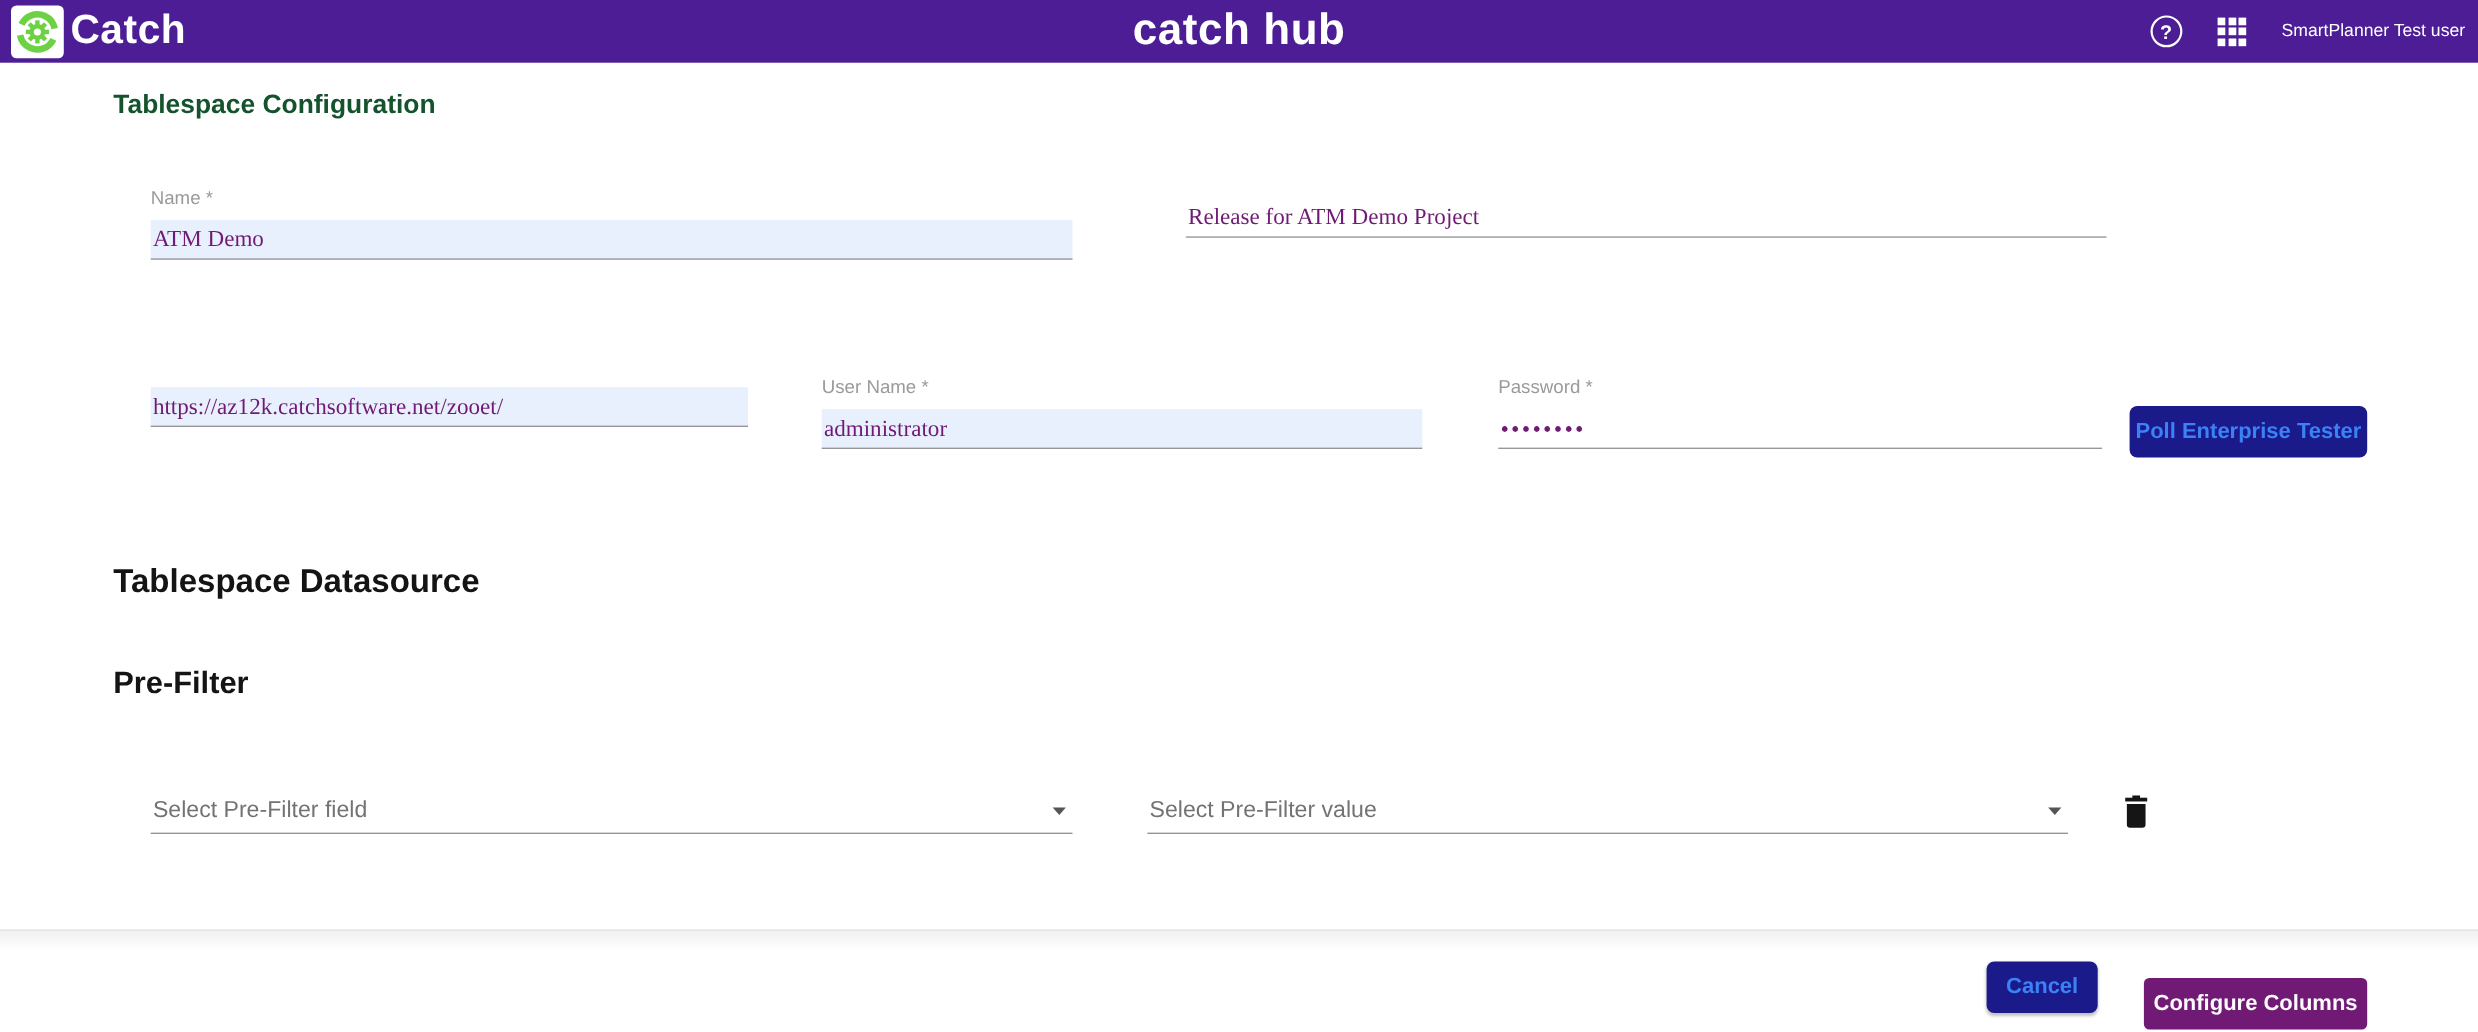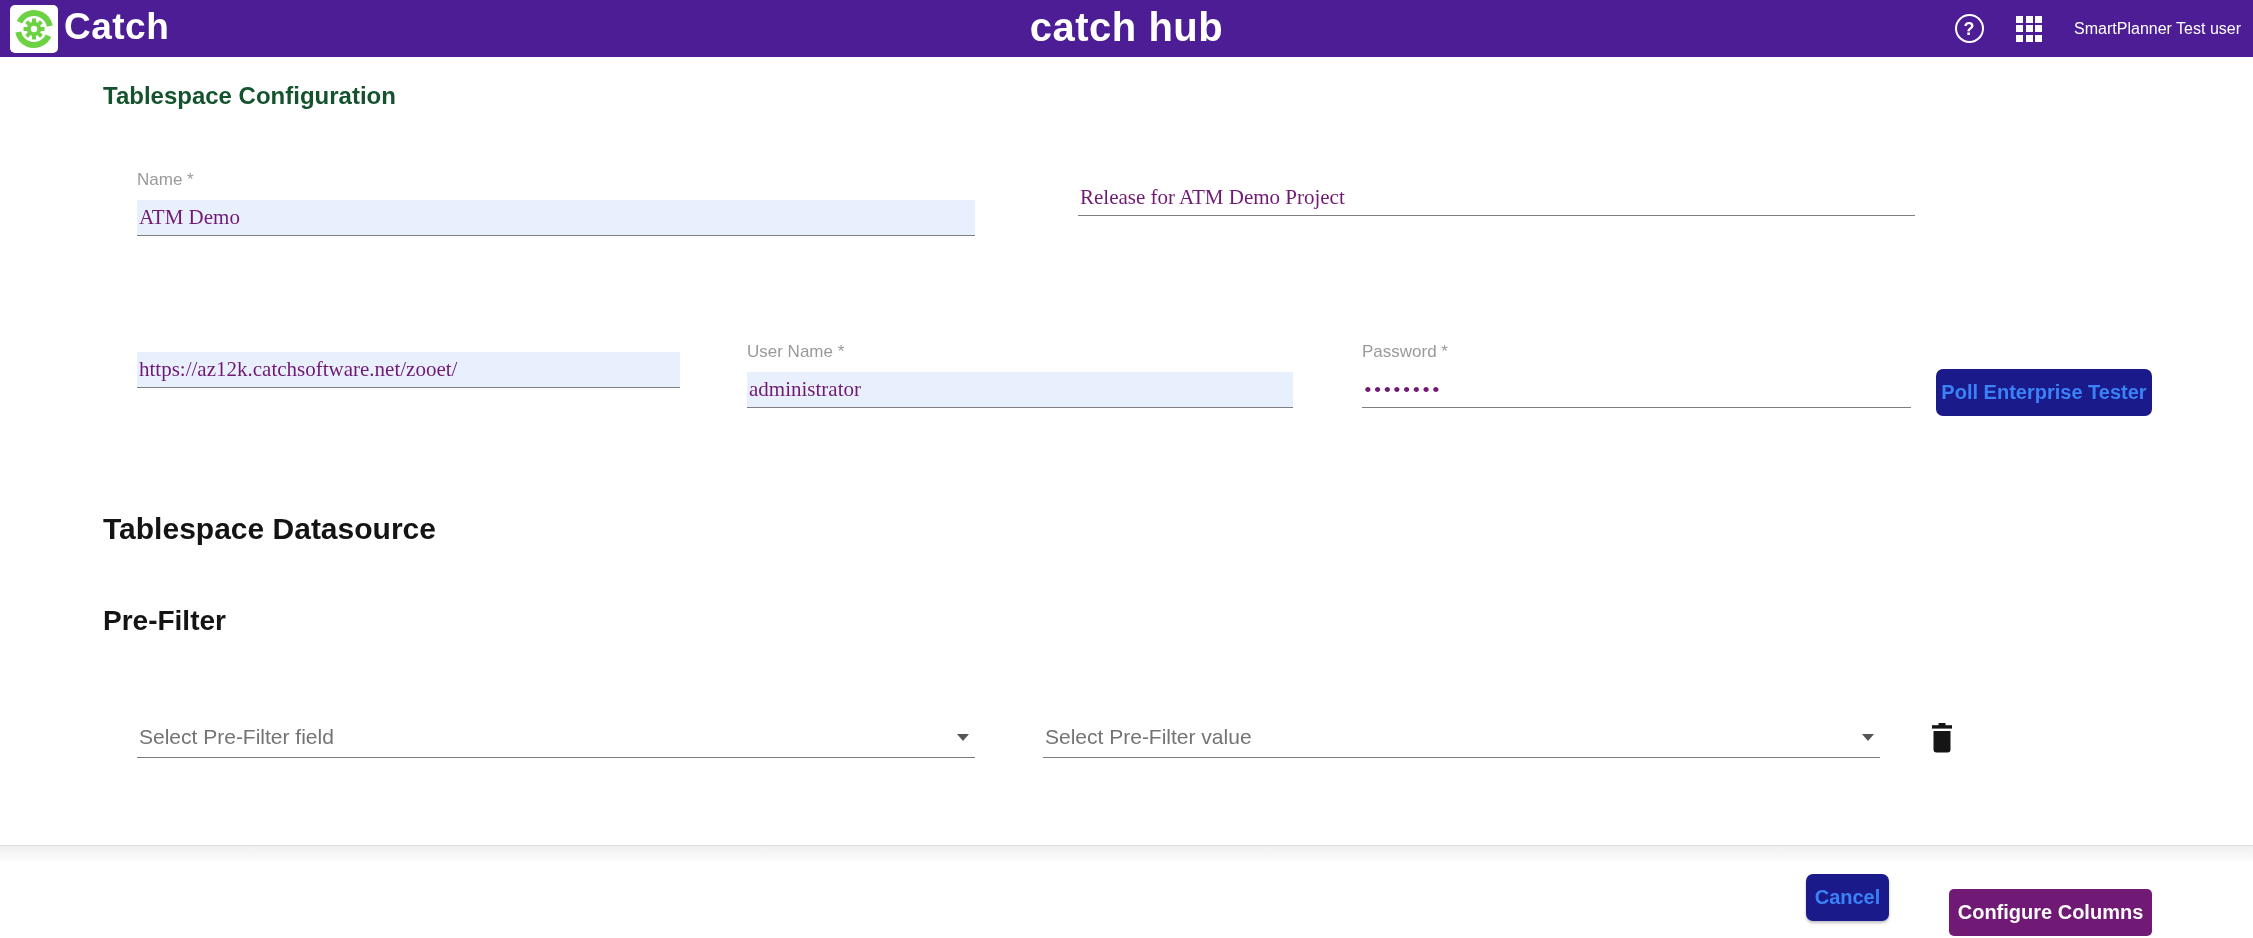--- a/index.html
+++ b/index.html
@@ -34,21 +34,21 @@
   .f-name { left:137px; top:170px; width:838px; }
   .f-desc { left:1078px; top:170px; width:837px; }
   .f-url  { left:137px; top:342px; width:543px; }
   .f-user { left:747px; top:342px; width:546px; }
   .f-pass { left:1362px; top:342px; width:549px; }
 
   
   .btn { border:none; border-radius:7px; font-family:"Liberation Sans", sans-serif; font-weight:bold; font-size:20px; cursor:pointer; }
   .btn-navy { background:#1a1a8b; color:#3b82f6; }
   .poll-btn { position:absolute; left:1936px; top:369px; width:216px; height:47px; }
-  .cancel-btn { position:absolute; left:1806px; top:874px; width:83px; height:47px; box-shadow:0 2px 3px rgba(0,0,0,0.25); }
+  .cancel-btn { position:absolute; left:1806px; top:874px; width:101px; height:47px; box-shadow:0 2px 3px rgba(0,0,0,0.25); }
   .configure-btn { position:absolute; left:1949px; top:874px; width:203px; height:47px; background:#701a75; color:#fbfbfb; cursor:default; border-radius:5px;margin-top:15px; }
 
   
   .select { position:absolute; top:712px; height:46px; border-bottom:1.5px solid #7a7a7a; display:flex; align-items:flex-end; cursor:pointer; }
   .select-1 { left:137px; width:838px; }
   .select-2 { left:1043px; width:837px; }
   .select-text { font-size:21px; color:#737373; padding:0 2px 8px 2px; flex:1; }
   .caret { width:0; height:0; border-left:6px solid transparent; border-right:6px solid transparent; border-top:7px solid #555555; margin:0 6px 16px 0; }
   .trash-btn { position:absolute; left:1922px; top:716px; width:40px; height:44px; background:none; border:none; cursor:pointer; display:flex; align-items:center; justify-content:center; }
 

